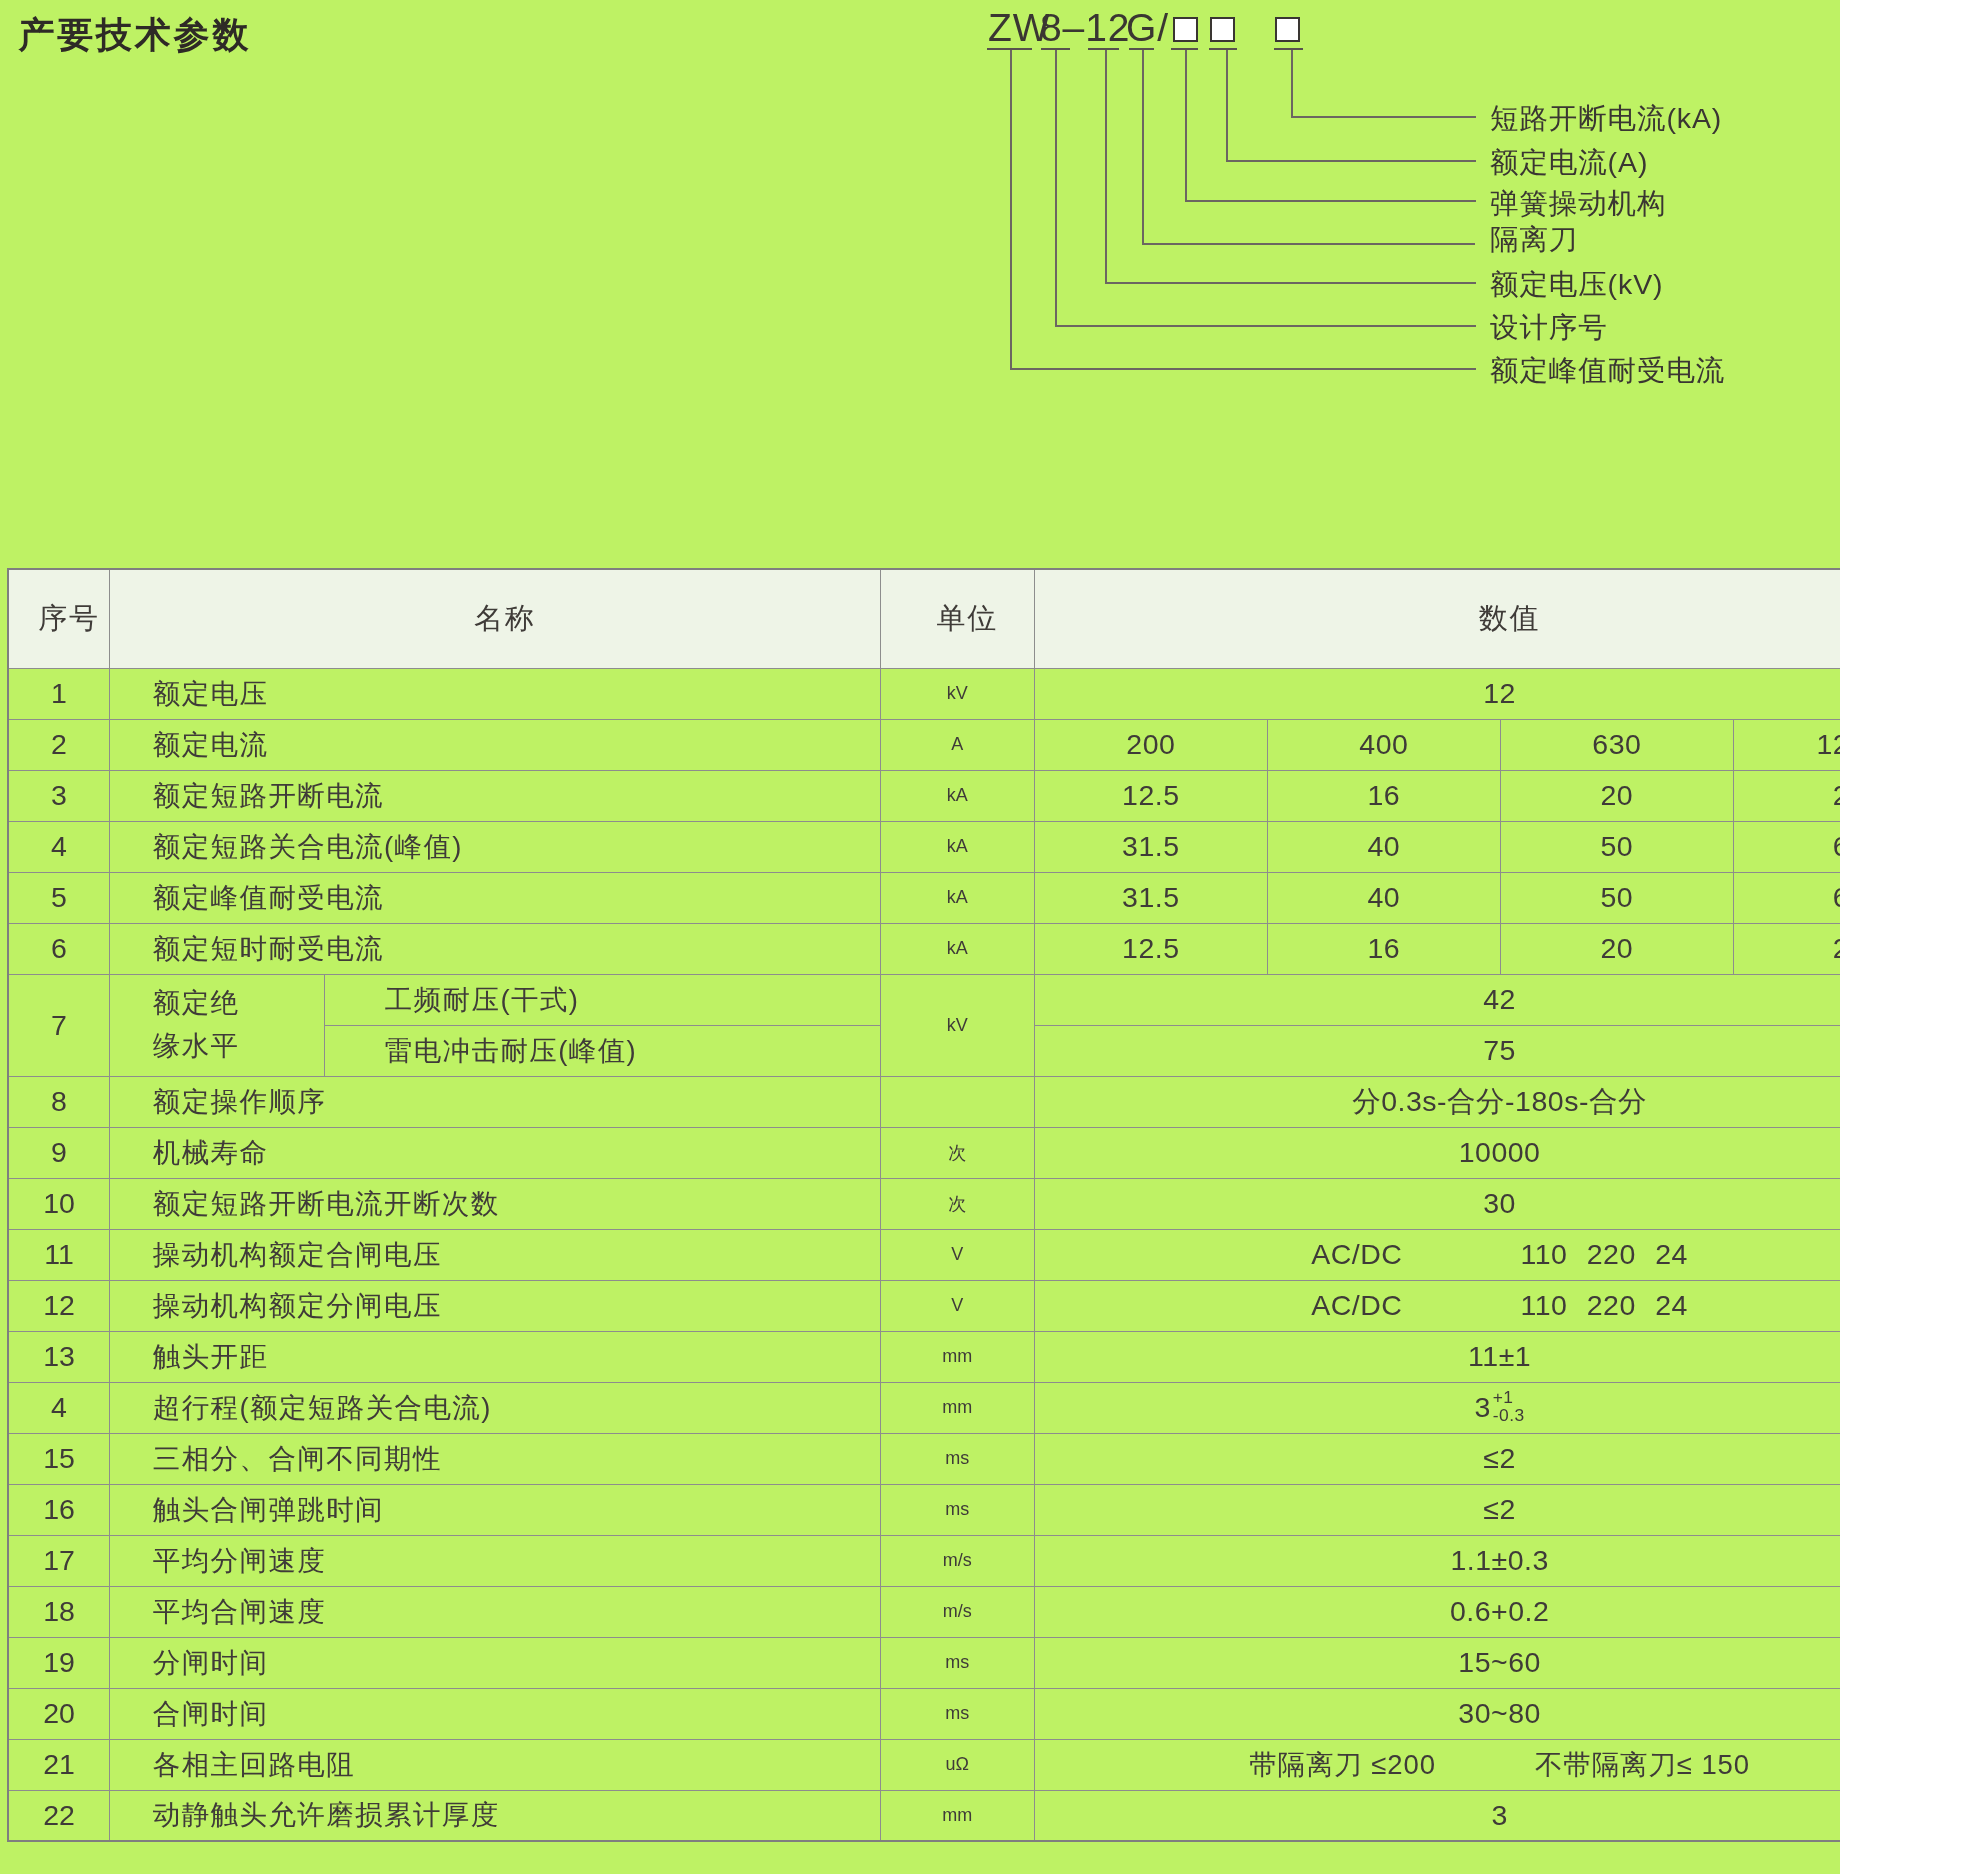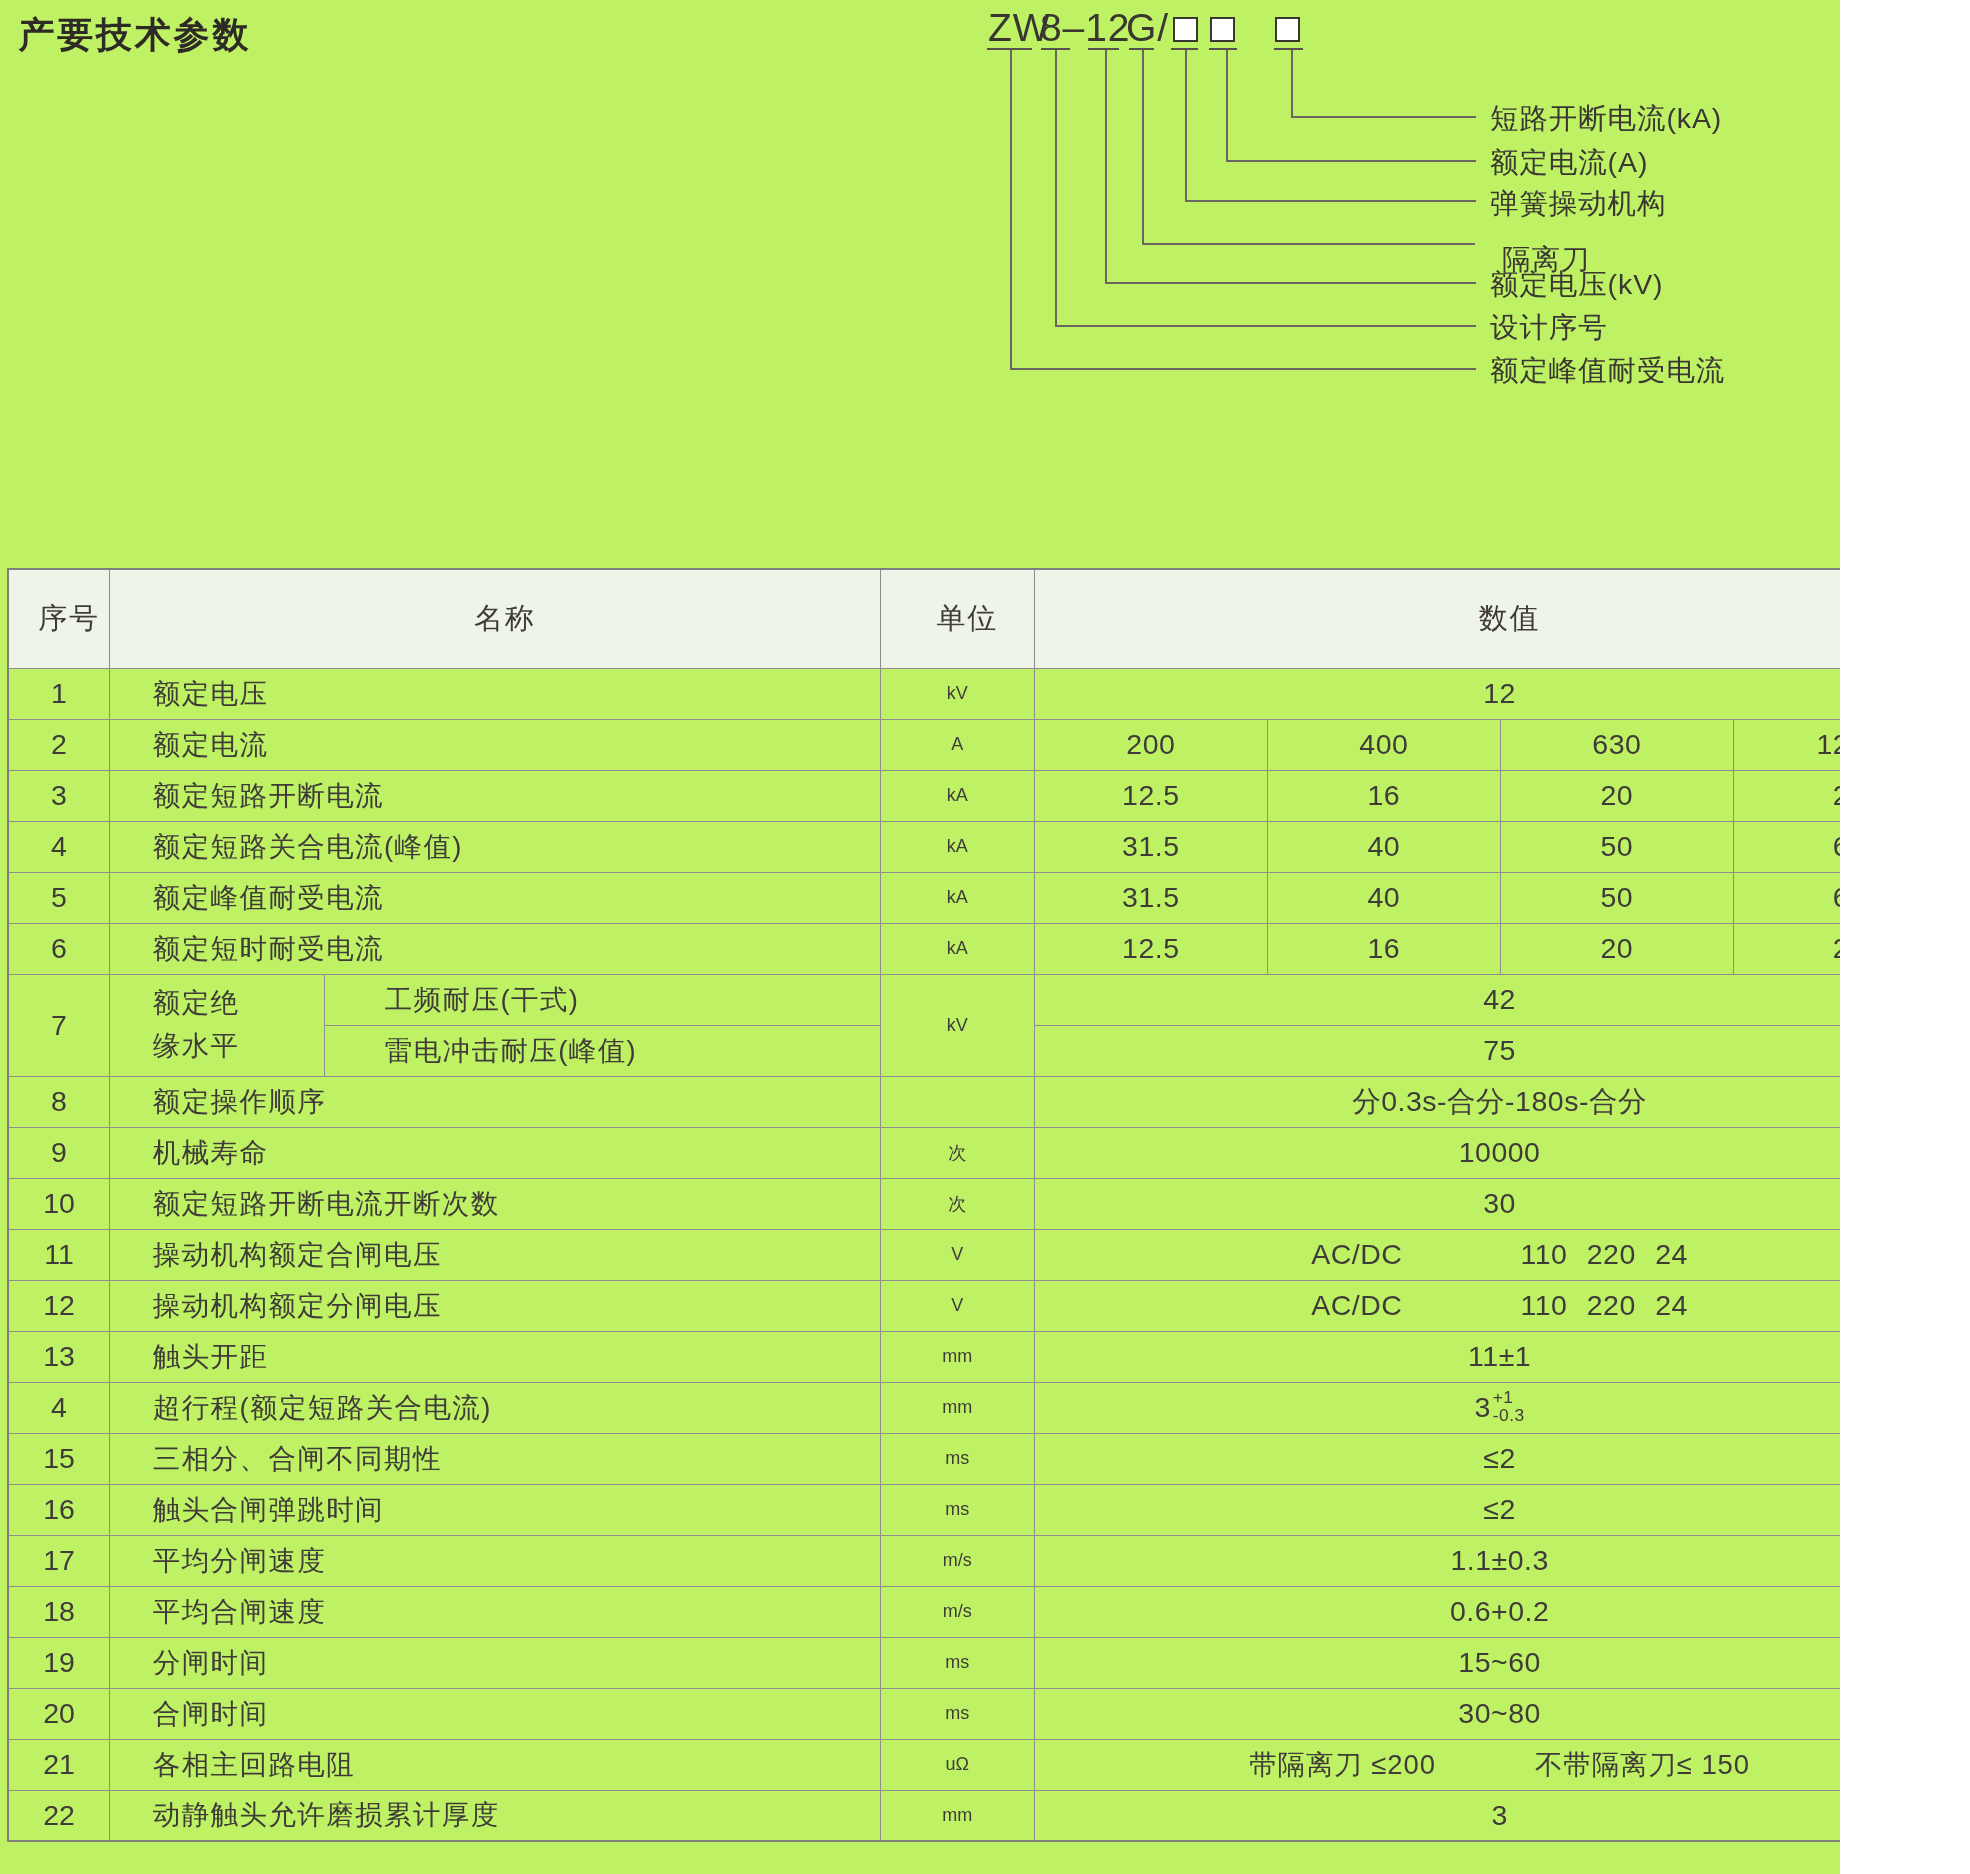--- a/index.html
+++ b/index.html
@@ -67,21 +67,21 @@
         <div class="uline" style="left: 1171px; width: 27px;"></div>
         <div class="uline" style="left: 1209px; width: 27.5px;"></div>
         <div class="uline" style="left: 1274px; width: 29px;"></div>
         <div class="conn" style="left: 1291px; top: 50px; width: 185px; height: 68px;"></div>
         <div class="dlabel" style="top: 100px;">短路开断电流(kA)</div>
         <div class="conn" style="left: 1226px; top: 50px; width: 250px; height: 112px;"></div>
         <div class="dlabel" style="top: 144px;">额定电流(A)</div>
         <div class="conn" style="left: 1185px; top: 50px; width: 291px; height: 152px;"></div>
         <div class="dlabel" style="top: 185px;">弹簧操动机构</div>
         <div class="conn" style="left: 1142px; top: 50px; width: 333px; height: 195px;"></div>
-        <div class="dlabel" style="top: 241px; margin-left: 12px;">隔离刀</div>
+        <div class="dlabel" style="top: 221px;">隔离刀</div>
         <div class="conn" style="left: 1105px; top: 50px; width: 371px; height: 234px;"></div>
         <div class="dlabel" style="top: 266px;">额定电压(kV)</div>
         <div class="conn" style="left: 1055px; top: 50px; width: 421px; height: 277px;"></div>
         <div class="dlabel" style="top: 309px;">设计序号</div>
         <div class="conn" style="left: 1010px; top: 50px; width: 466px; height: 320px;"></div>
         <div class="dlabel" style="top: 352px;">额定峰值耐受电流</div>
       </div>
   </div>
 
   <table class="spec">

